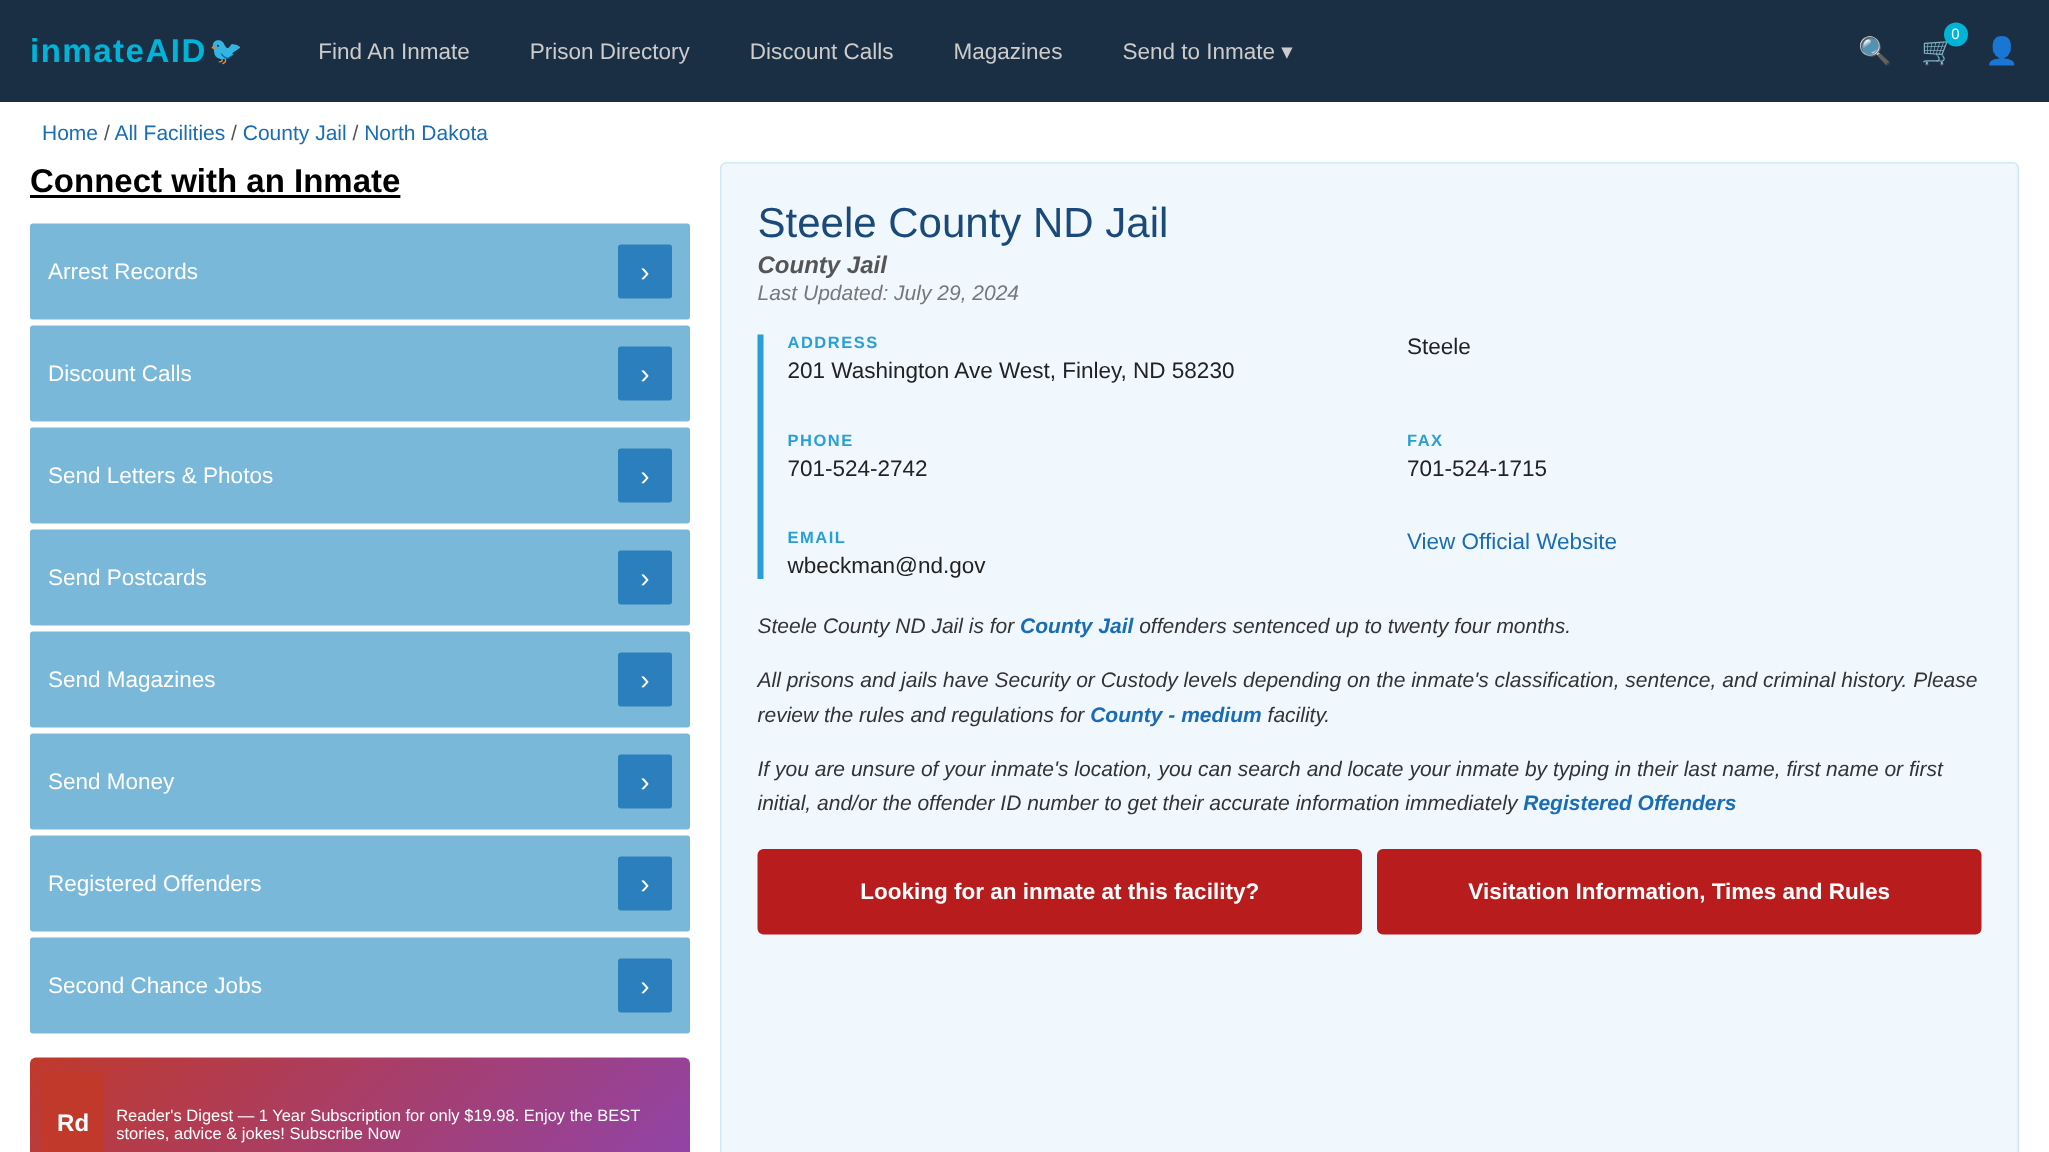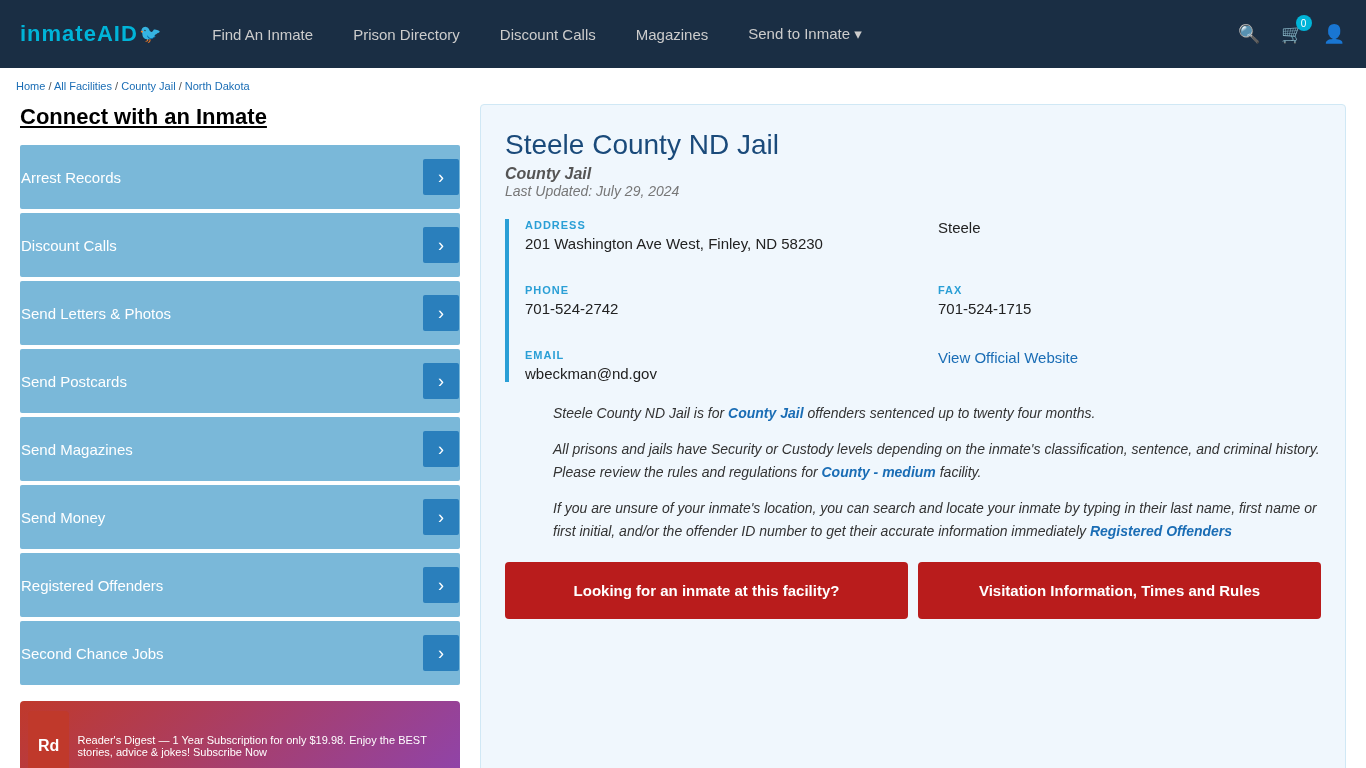--- a/index.html
+++ b/index.html
@@ -73,22 +73,22 @@
       width: 16px;
       height: 16px;
       font-size: 10px;
       display: flex;
       align-items: center;
       justify-content: center;
     }
 
     
     .breadcrumb {
-      padding: 12px 16px;
-      font-size: 11px;
+      padding: 12px 28px;
+      font-size: 14px;
     }
     .breadcrumb a { color: #1a6db5; text-decoration: none; }
     .breadcrumb span { color: #555; }
 
     
     .main-layout {
       display: flex;
       padding: 0 20px 30px 20px;
       gap: 20px;
     }
@@ -106,21 +106,21 @@
       color: #000;
     }
     .sidebar-menu {
       display: flex;
       flex-direction: column;
       gap: 4px;
     }
     .sidebar-item {
       background: #7ab8d9;
       color: #fff;
-      padding: 14px 1px;
+      padding: 14px 12px;
       display: flex;
       align-items: center;
       justify-content: space-between;
       cursor: pointer;
       font-size: 15px;
       border-radius: 2px;
     }
     .sidebar-arrow {
       background: #2a7fbc;
       width: 36px;
@@ -205,21 +205,20 @@
       font-size: 15px;
     }
 
     
     .description {
       font-size: 14px;
       line-height: 1.6;
       color: #333;
       font-style: italic;
       margin-bottom: 14px;
-      margin-left: 48px;
     }
     .link-blue { color: #1a6db5; font-weight: bold; text-decoration: none; }
 
     
     .bottom-buttons {
       display: grid;
       grid-template-columns: 1fr 1fr;
       gap: 10px;
       margin-top: 20px;
     }

